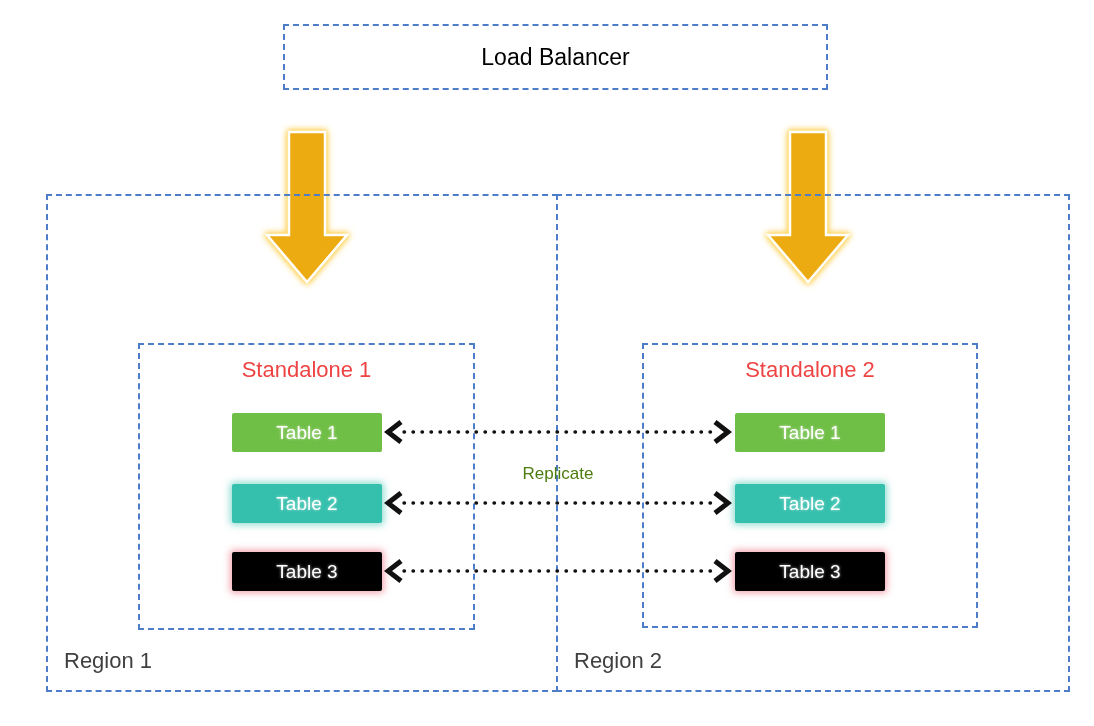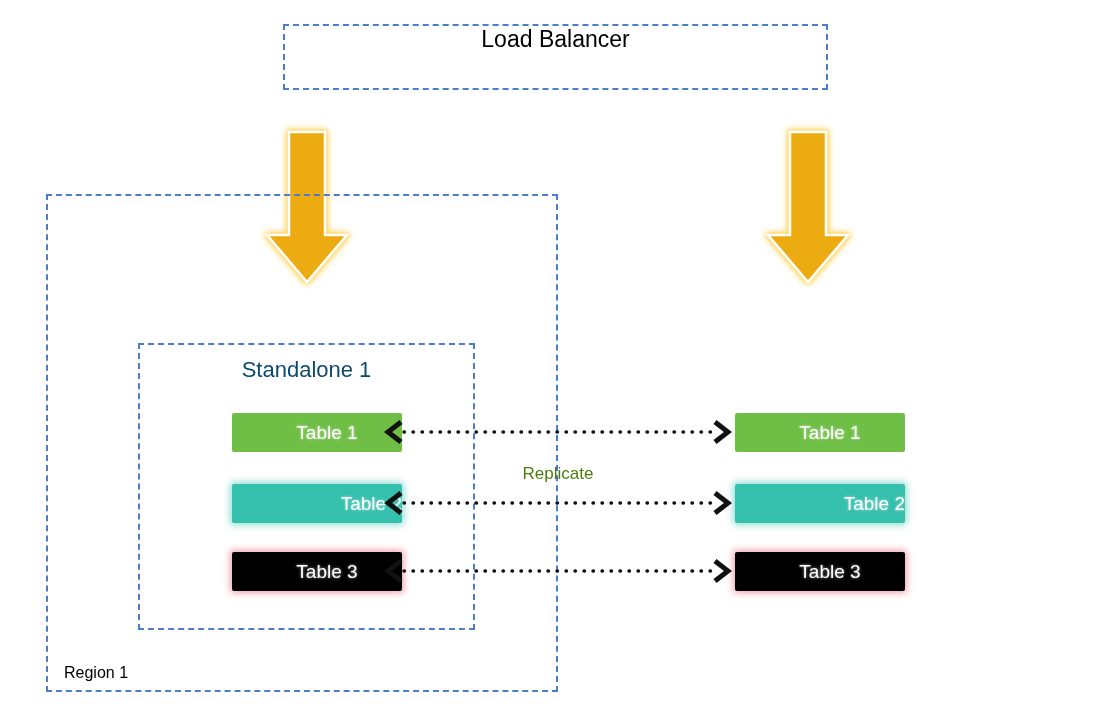--- a/index.html
+++ b/index.html
@@ -2,50 +2,49 @@
 <html><head>
 <meta charset="utf-8">
 <style>
   html,body{margin:0;padding:0;background:#ffffff;}
   .canvas{
     position:relative;width:1094px;height:726px;background:#ffffff;
     font-family:"Liberation Sans","DejaVu Sans",sans-serif;color:#111;overflow:hidden;
   }
   .dashed-box{position:absolute;border:2px dashed #4d7cc9;background:transparent;box-sizing:border-box;}
 
-  .load-balancer{left:283px;top:24px;width:545px;height:66px;display:flex;align-items:flex-start;justify-content:center;}
+  .load-balancer{left:283px;top:24px;width:545px;height:66px;display:flex;align-items:center;justify-content:center;}
   .load-balancer .title{font-size:23px;color:#000;}
 
   .gold-arrow{position:absolute;top:130px;width:96px;height:158px;}
   .gold-arrow.a1{left:259px;}
   .gold-arrow.a2{left:760px;}
   .gold-arrow svg{filter:drop-shadow(0 0 3px #ffd75e) drop-shadow(0 0 2px rgba(255,200,60,.85));}
 
   .region1{left:46px;top:194px;width:512px;height:498px;}
   .region2{left:556px;top:194px;width:514px;height:498px;}
   .corner-label{position:absolute;left:16px;top:6px;font-size:17px;line-height:1.55;white-space:pre-line;color:#000;}
-  .region-label{position:absolute;left:16px;bottom:8px;font-size:16px;color:#000000;}
+  .region-label{position:absolute;left:16px;bottom:16px;font-size:22px;color:#404040;}
 
   .standalone1{left:138px;top:343px;width:337px;height:287px;}
   .standalone2{left:642px;top:343px;width:336px;height:285px;}
-  .standalone-title{position:absolute;top:12px;left:0;width:100%;text-align:center;font-size:22px;color:#0c4a6e;}
+  .standalone-title{position:absolute;top:12px;left:0;width:100%;text-align:center;font-size:22px;color:#ef4444;}
 
   .table-chip{
     position:absolute;width:150px;height:39px;line-height:39px;text-align:center;
     font-size:19px;color:#fff;border-radius:2px;
     text-shadow:0 0 3px rgba(255,255,255,.65);
-    padding-left:20px;
   }
   .col-left{left:232px;}
   .col-right{left:735px;}
   .row1{top:413px;}
   .row2{top:484px;}
   .row3{top:552px;}
   .green{background:#6fbe45;}
-  .teal{background:#35bfad;box-shadow:0 0 7px 2px rgba(53,191,173,.55);text-align:right;}
+  .teal{background:#35bfad;box-shadow:0 0 7px 2px rgba(53,191,173,.55);}
   .red{background:#000000;box-shadow:0 0 7px 2px rgba(232,73,95,.5);}
 
   .replication-arrows{position:absolute;left:384px;top:418px;width:348px;height:168px;}
   .replicate-label{position:absolute;left:498px;top:464px;width:120px;text-align:center;font-size:17px;color:#4d7c0f;}
 </style>
 </head>
 <body>
 
 <div class="canvas">
 
@@ -61,25 +60,31 @@
   <div class="gold-arrow a2">
     <svg width="96" height="158" viewBox="0 0 96 158">
       <path d="M30 2 L66 2 L66 105 L88 105 L48 152 L8 105 L30 105 Z" fill="#EBAB11" stroke="#ffffff" stroke-width="2.5" stroke-linejoin="miter"></path>
     </svg>
   </div>
 
   <div class="dashed-box region1">
     <div class="region-label">Region 1</div>
   </div>
 
+  <div class="dashed-box region2">
+    <div class="region-label">Region 2</div>
+  </div>
 
   <div class="dashed-box standalone1">
     <div class="standalone-title">Standalone 1</div>
   </div>
 
+  <div class="dashed-box standalone2">
+    <div class="standalone-title">Standalone 2</div>
+  </div>
 
   <div class="table-chip green col-left row1">Table 1</div>
   <div class="table-chip teal  col-left row2">Table 2</div>
   <div class="table-chip red   col-left row3">Table 3</div>
 
   <div class="table-chip green col-right row1">Table 1</div>
   <div class="table-chip teal  col-right row2">Table 2</div>
   <div class="table-chip red   col-right row3">Table 3</div>
 
   <svg class="replication-arrows" viewBox="0 0 348 168">

